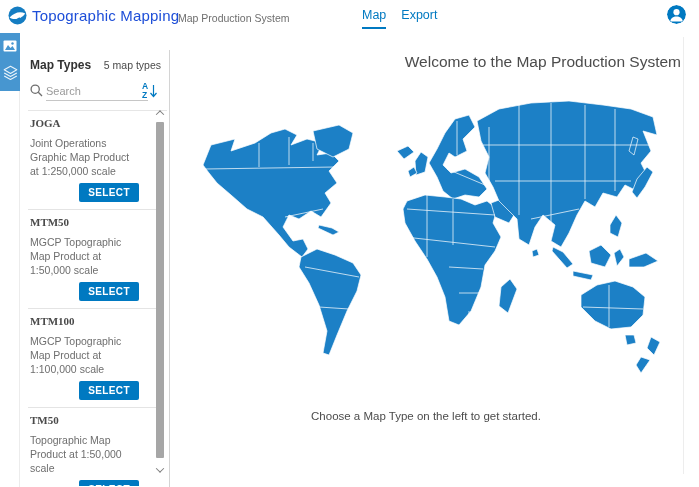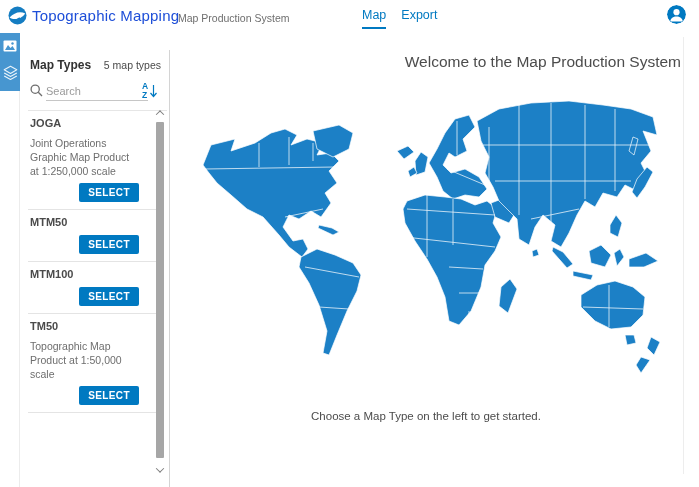--- a/index.html
+++ b/index.html
@@ -29,21 +29,21 @@
   .sb-count { font-size:10.5px; color:#4a4a4a; padding-top:1px; }
   .search-row { position:relative; height:25px; margin-top:4px; }
   .search-icon { position:absolute; left:10px; top:3px; }
   .search-input { position:absolute; left:26px; top:0; width:102px; height:20px; border:none; border-bottom:1px solid #c6c6c6; font-size:11px; color:#4a4a4a; outline:none; font-family:"Liberation Sans",sans-serif; }
   .search-input::placeholder { color:#9b9b9b; }
   .sort-btn { position:absolute; right:11px; top:0; width:17px; height:20px; cursor:pointer; }
   .sb-divider { height:1px; background:#e6e6e6; margin:4px 2px 0 8px; }
   .list { height:375px; overflow:hidden; }
   .item { position:relative; padding:6px 30px 8px 10px; }
   .item::after { content:""; position:absolute; left:8px; right:5px; bottom:0; height:1px; background:#e4e4e4; }
-  .item-name { font-size:11px; font-weight:bold; color:#4a4a4a; margin-bottom:7px; }
+  .item-name { font-size:11px; font-weight:bold; color:#4a4a4a; margin-bottom:7px;font-family:Liberation Serif, serif; }
   .item-desc { font-size:10.5px; line-height:14px; color:#6e6e6e; margin-bottom:5px; }
   .item-btn-row { display:flex; justify-content:flex-end; }
   .item-btn { background:#0079c1; color:#fff; font-size:10px; font-weight:bold; letter-spacing:.4px; border:none; border-radius:2px; padding:4px 9px; cursor:pointer; font-family:"Liberation Sans",sans-serif;margin-left:24px; }
 
   
   .sb-scroll-up, .sb-scroll-down { position:absolute; right:3px; width:13px; height:12px; display:flex; align-items:center; justify-content:center; cursor:pointer; }
   .sb-scroll-up { top:57px; }
   .sb-scroll-down { top:414px; }
   .chev { width:6px; height:6px; border-left:1.5px solid #7d7d7d; border-top:1.5px solid #7d7d7d; }
   .chev.up { transform:rotate(45deg) translate(1px,1px); }
@@ -131,27 +131,29 @@
   <div class="item">
     <div class="item-name">JOGA</div>
     <div class="item-desc">Joint Operations Graphic Map Product at 1:250,000 scale</div>
     <div class="item-btn-row">
       <button class="item-btn">SELECT</button>
     </div>
   </div>
 
   <div class="item">
     <div class="item-name">MTM50</div>
+    <div class="item-desc">MGCP Topographic Map Product at 1:50,000 scale</div>
     <div class="item-btn-row">
       <button class="item-btn">SELECT</button>
     </div>
   </div>
 
   <div class="item">
     <div class="item-name">MTM100</div>
+    <div class="item-desc">MGCP Topographic Map Product at 1:100,000 scale</div>
     <div class="item-btn-row">
       <button class="item-btn">SELECT</button>
     </div>
   </div>
 
   <div class="item">
     <div class="item-name">TM50</div>
     <div class="item-desc">Topographic Map Product at 1:50,000 scale</div>
     <div class="item-btn-row">
       <button class="item-btn">SELECT</button>

